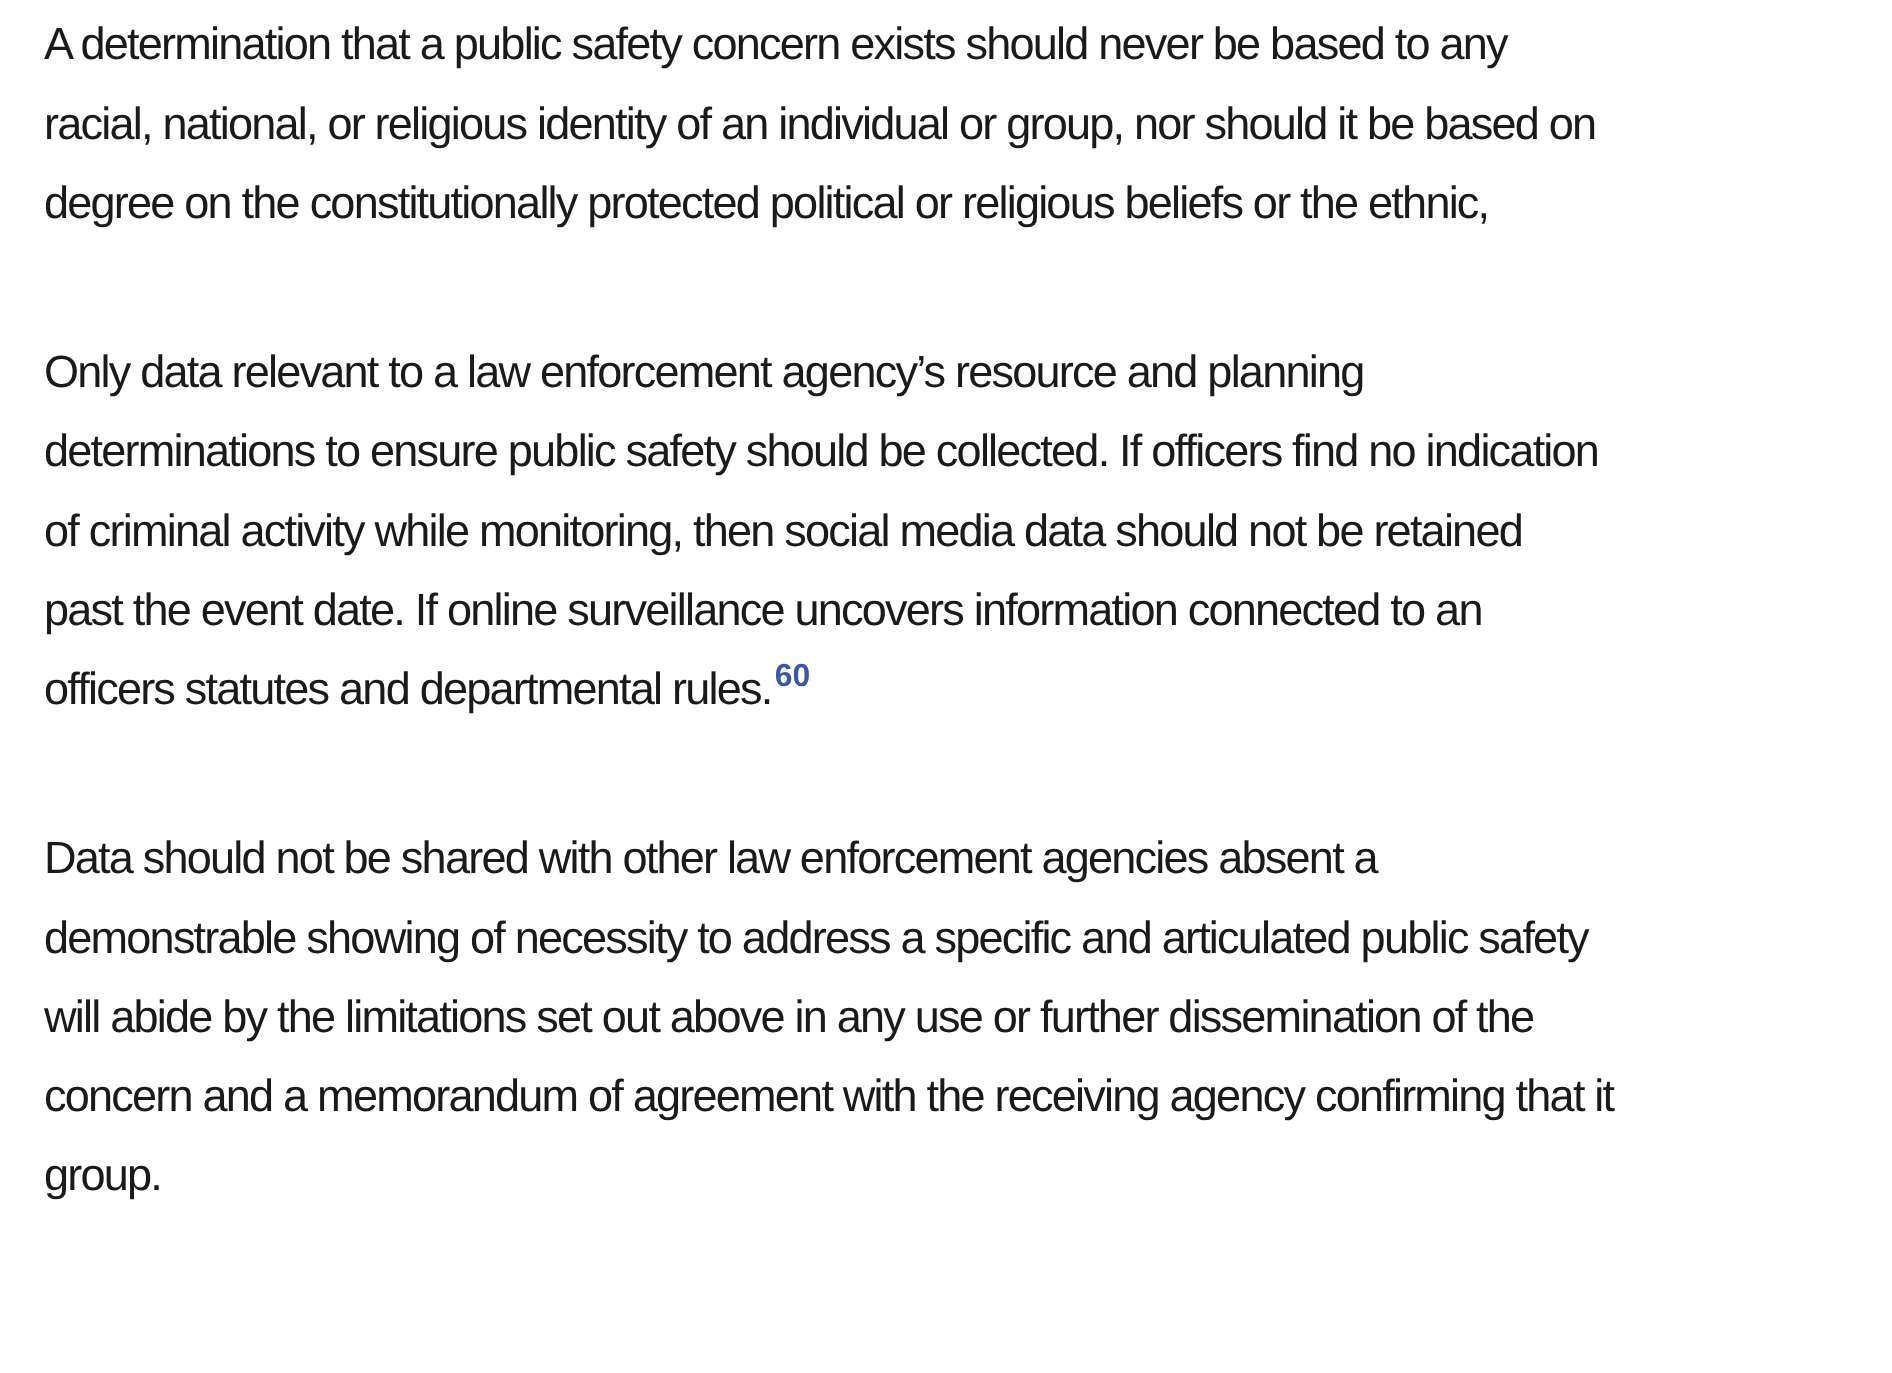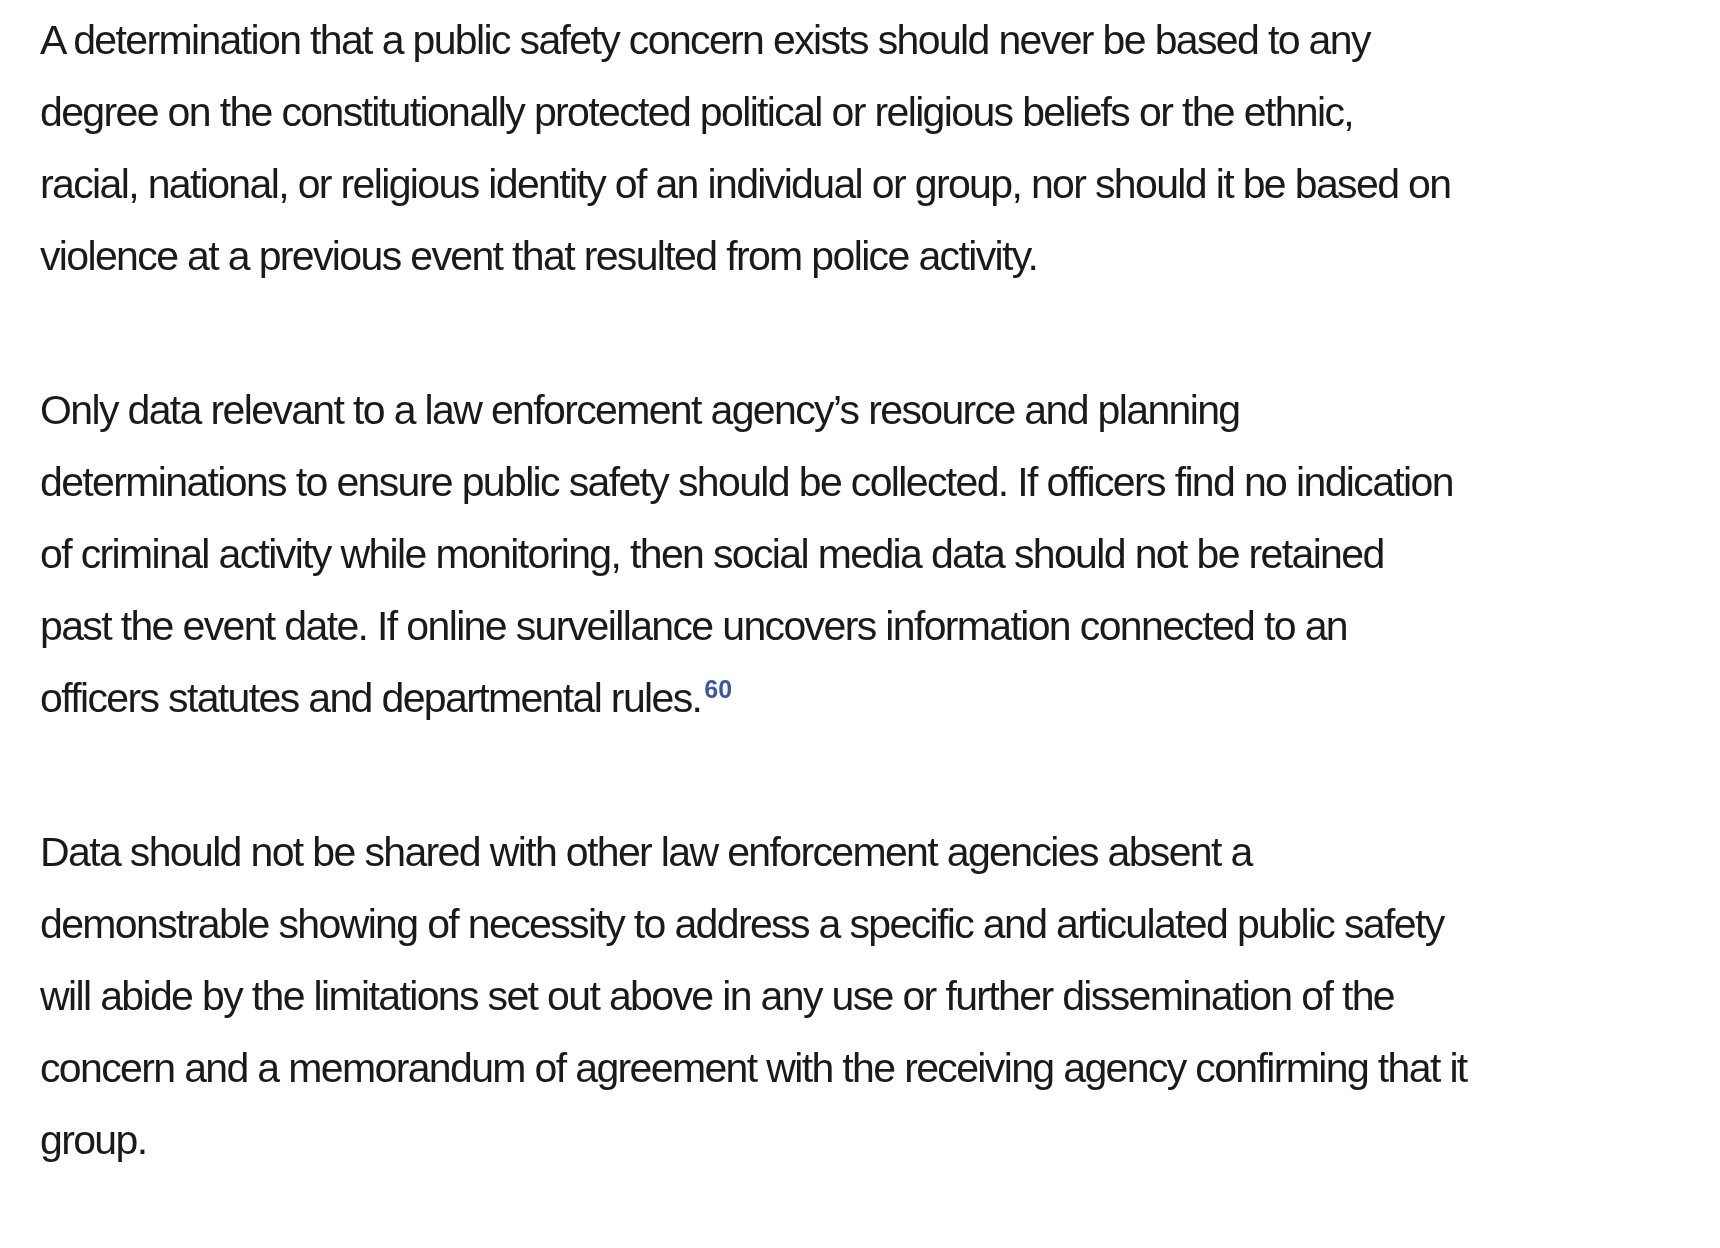--- a/index.html
+++ b/index.html
@@ -25,41 +25,40 @@
     color: #1a1a1a;
   }
   .para:last-child {
     margin-bottom: 0;
   }
   .line {
     display: block;
     white-space: nowrap;
   }
   sup.fnref {
-    font-size: 25px;
+    font-size: 29px;
     font-weight: 700;
     line-height: 0;
     position: relative;
     top: -0.55em;
     vertical-align: baseline;
     margin-left: 3px;
     letter-spacing: 0;
     color: #3a589b;
     cursor: pointer;
   }
 </style>
 </head>
 <body>
 
 <main class="article" id="article-root">
     <p class="para">
       <span class="line"><span>A determination that a public safety concern exists should never be based to any</span></span>
+      <span class="line"><span>racial, national, or religious identity of an individual or group, nor should it be based on</span></span>
       <span class="line"><span>degree on the constitutionally protected political or religious beliefs or the ethnic,</span></span>
-      <span class="line"><span>racial, national, or religious identity of an individual or group, nor should it be based on</span></span>
-      <span class="line"><span>violence at a previous event that resulted from police activity.</span></span>
     </p>
     <p class="para">
       <span class="line"><span>Only data relevant to a law enforcement agency’s resource and planning</span></span>
       <span class="line"><span>determinations to ensure public safety should be collected. If officers find no indication</span></span>
       <span class="line"><span>of criminal activity while monitoring, then social media data should not be retained</span></span>
       <span class="line"><span>past the event date. If online surveillance uncovers information connected to an</span></span>
       <span class="line"><span>officers statutes and departmental rules.</span><sup class="fnref">60</sup></span>
     </p>
     <p class="para">
       <span class="line"><span>Data should not be shared with other law enforcement agencies absent a</span></span>

